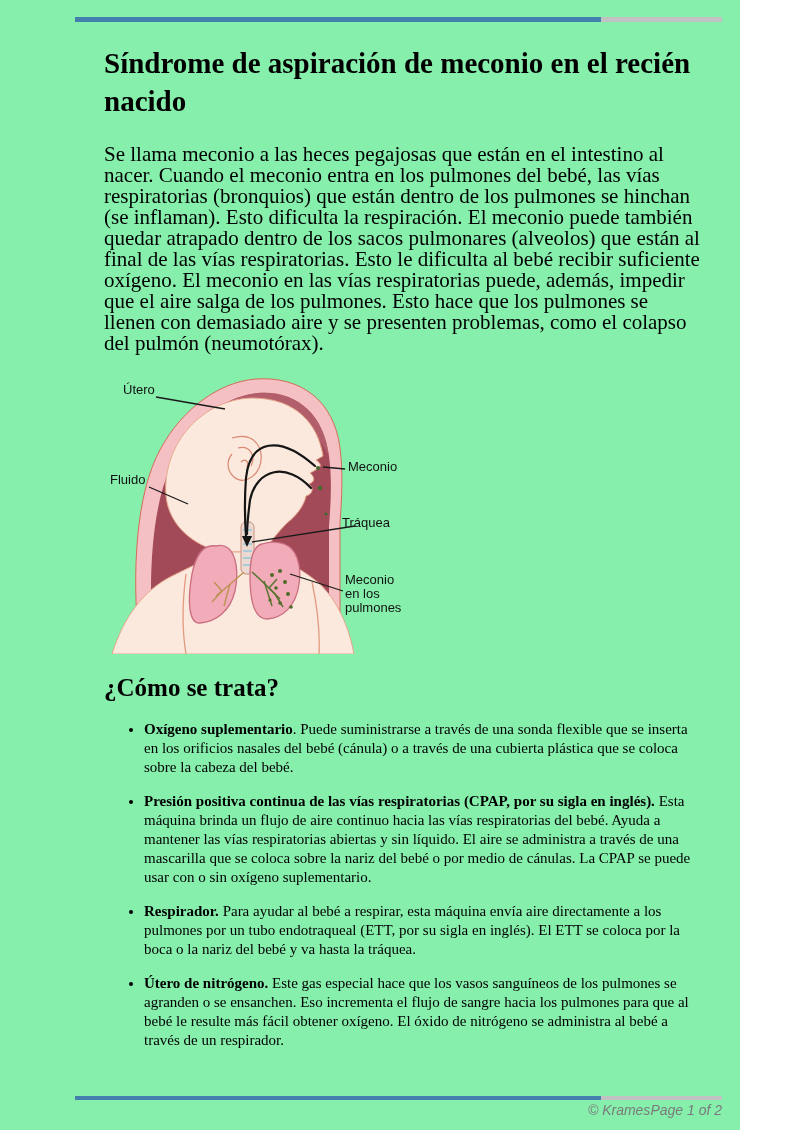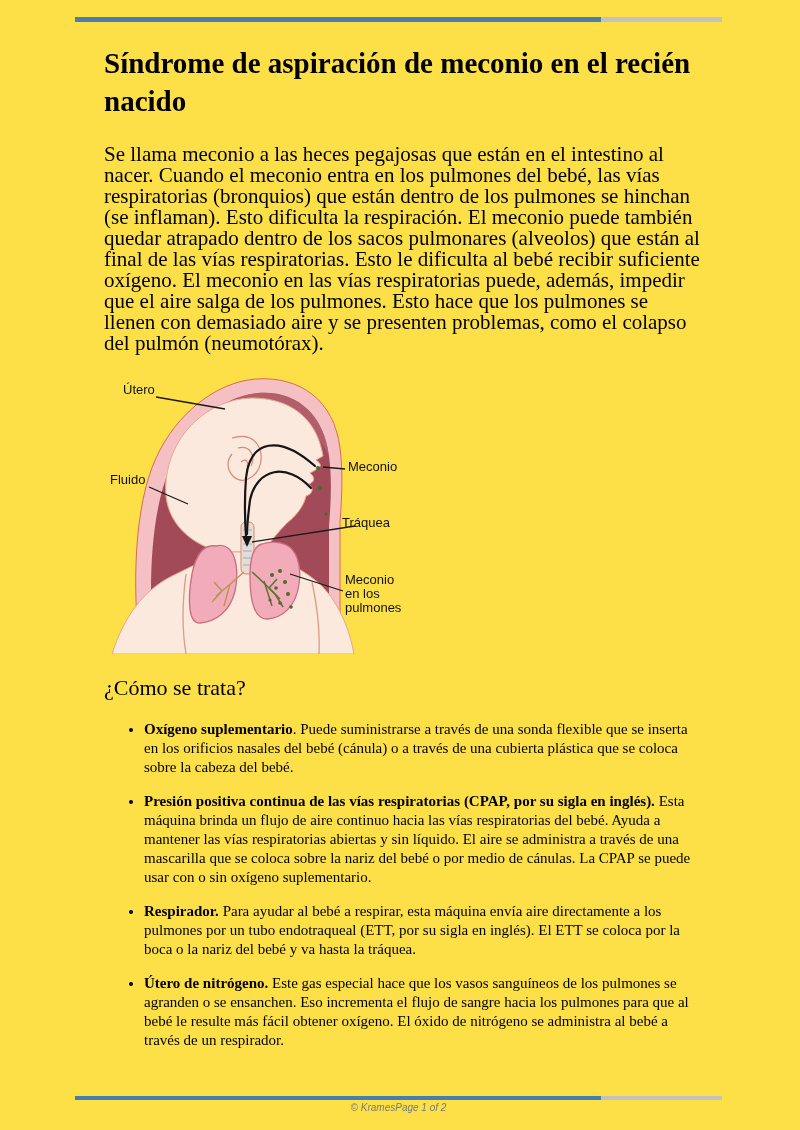--- a/index.html
+++ b/index.html
@@ -1,20 +1,20 @@
 <!DOCTYPE html>
 <html lang="es"><head>
 <meta charset="utf-8">
 <title>Síndrome de aspiración de meconio en el recién nacido</title>
 <style>
   html,body{margin:0;padding:0;background:#ffffff;}
   .page{
     position:relative;
-    width:800px;height:1130px;
-    background:#fde047;
+    width:740px;height:1130px;
+    background:#86efac;
     font-family:"Liberation Serif", serif;
     color:#000;
     overflow:hidden;
   }
   
   .rule{position:absolute;left:75px;width:647px;display:flex;}
   .rule-top{top:17px;height:5px;}
   .rule-bottom{top:1096px;height:4px;}
   .rule .blue{width:526px;background:#4480ad;}
   .rule .gray{flex:1;background:#c2c2c2;}
@@ -26,21 +26,21 @@
     margin:0 0 24px 0;
     font-size:29px;line-height:38px;font-weight:bold;
     letter-spacing:0;
   }
   p.body-text{
     margin:0 0 22px 0;
     font-size:21px;line-height:21px;
   }
   h2.subhead{
     margin:20px 0 18px 0;
-    font-size:22px;line-height:28px;font-weight:normal;
+    font-size:25px;line-height:28px;font-weight:bold;
   }
   ul.treatment-list{
     margin:8px 0 0 0;
     padding:0 0 0 40px;
     font-size:15px;line-height:19px;
   }
   ul.treatment-list li{margin:0 0 15px 0;padding:0;}
   .li-lead{font-weight:bold;}
 
   
@@ -59,23 +59,23 @@
   }
   .lbl-utero{left:19px;top:7px;}
   .lbl-fluido{left:6px;top:97px;}
   .lbl-meconio{left:244px;top:84px;}
   .lbl-traquea{left:238px;top:140px;}
   .lbl-mec-pulmones{left:241px;top:197px;}
 
   
   .footer-row{
     position:absolute;left:75px;top:1102px;width:647px;
-    display:flex;justify-content:center;
+    display:flex;justify-content:flex-end;
     font-family:"Liberation Sans", sans-serif;
-    font-style:italic;font-size:10px;color:#7a7a7a;
+    font-style:italic;font-size:14px;color:#7a7a7a;
   }
 </style>
 </head>
 <body>
 
 <div class="page">
 
   <div class="rule rule-top">
     <div class="blue"></div>
     <div class="gray"></div>

